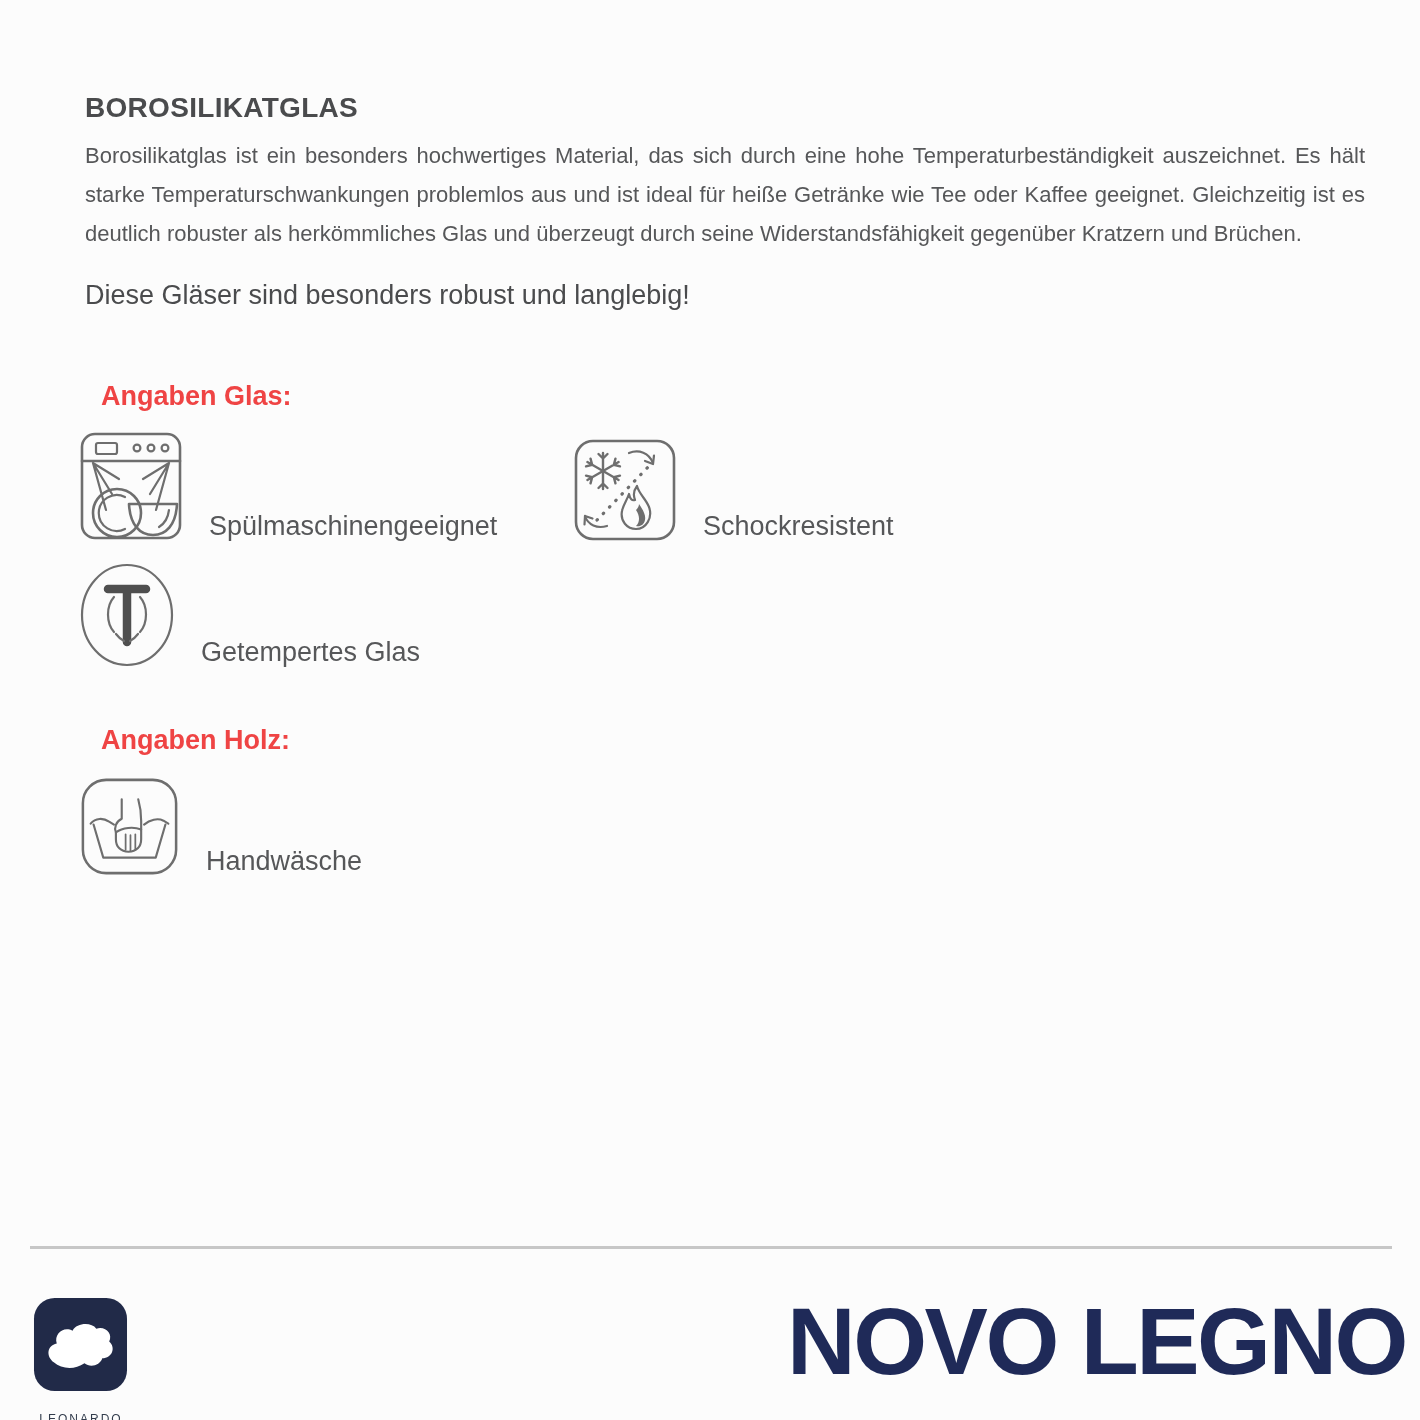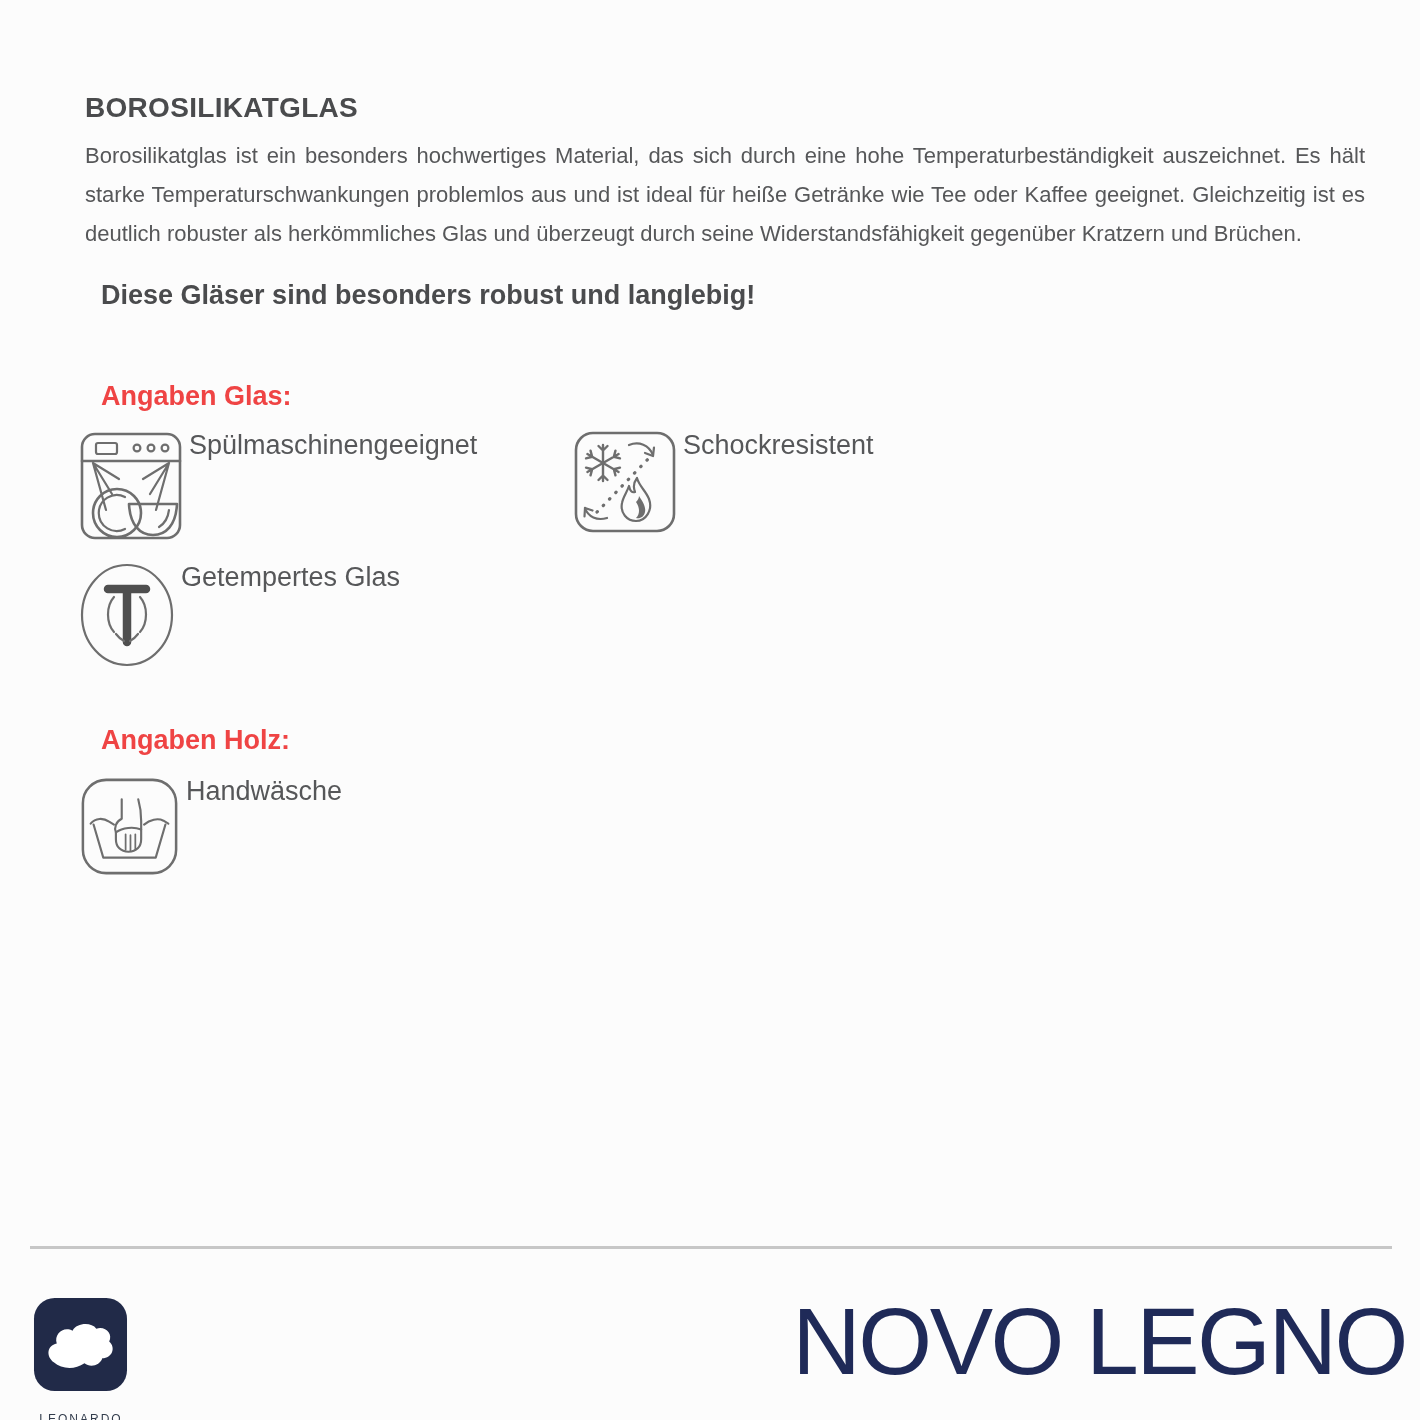--- a/index.html
+++ b/index.html
@@ -5,38 +5,38 @@
   html,body{margin:0;padding:0}
   body{
     width:1420px;height:1420px;position:relative;overflow:hidden;
     background:#fcfcfc;
     font-family:"Liberation Sans","DejaVu Sans",sans-serif;
     color:#565759;
   }
   .content{position:absolute;left:85px;right:55px;top:0}
   .h1{font-size:28px;line-height:32px;font-weight:700;color:#4a4b4d;margin:92px 0 0;letter-spacing:.3px}
   .paragraph{font-size:22px;line-height:39px;color:#565759;text-align:justify;text-justify:inter-word;margin:12px 0 0}
-  .highlight{font-size:27px;line-height:32px;font-weight:700;color:#4a4b4d;margin:26px 16px 0}
+  .highlight{font-size:27px;line-height:32px;font-weight:400;color:#4a4b4d;margin:26px 0 0}
   .h2{font-size:27px;line-height:30px;font-weight:700;color:#ef4444;margin:16px}
   .h2.glas{margin-top:70px}
   .h2.holz{margin-top:57px}
   .features-grid{display:grid;grid-template-columns:494px 1fr;row-gap:20px;margin:19px 0 0 -6px}
-  .feature{display:flex;align-items:flex-start;gap:6px}
+  .feature{display:flex;align-items:flex-end;gap:26px}
   .feature .label{font-size:27px;color:#565759;white-space:nowrap}
   .wood-feature{margin:21px 0 0 -6px}
   svg{display:block;flex:0 0 auto}
   .ist{stroke:#6e6e6e;fill:none;stroke-width:2.6;stroke-linecap:round;stroke-linejoin:round}
   .ist-thin{stroke:#6e6e6e;fill:none;stroke-width:2.2;stroke-linecap:round;stroke-linejoin:round}
   .divider{position:absolute;left:30px;right:28px;top:1246px;height:3px;background:#c7c7c7}
   .logo-block{position:absolute;left:33px;top:1297px;width:96px;text-align:center}
   .brand-name{margin-top:20px;font-size:12px;letter-spacing:2px;color:#323c4c}
   .product-line{
     position:absolute;right:14px;top:1294px;
     font-size:95px;line-height:1;letter-spacing:-2.5px;
-    color:#1f2a58;font-weight:400;white-space:nowrap;
+    color:#1f2a58;font-weight:700;white-space:nowrap;
   }
 </style>
 </head>
 <body>
 
 <div class="content">
 
   <h1 class="h1">BOROSILIKATGLAS</h1>
 
   <p class="paragraph">Borosilikatglas ist ein besonders hochwertiges Material, das sich durch eine hohe Temperaturbeständigkeit auszeichnet. Es hält starke Temperaturschwankungen problemlos aus und ist ideal für heiße Getränke wie Tee oder Kaffee geeignet. Gleichzeitig ist es deutlich robuster als herkömmliches Glas und überzeugt durch seine Widerstandsfähigkeit gegenüber Kratzern und Brüchen.</p>

